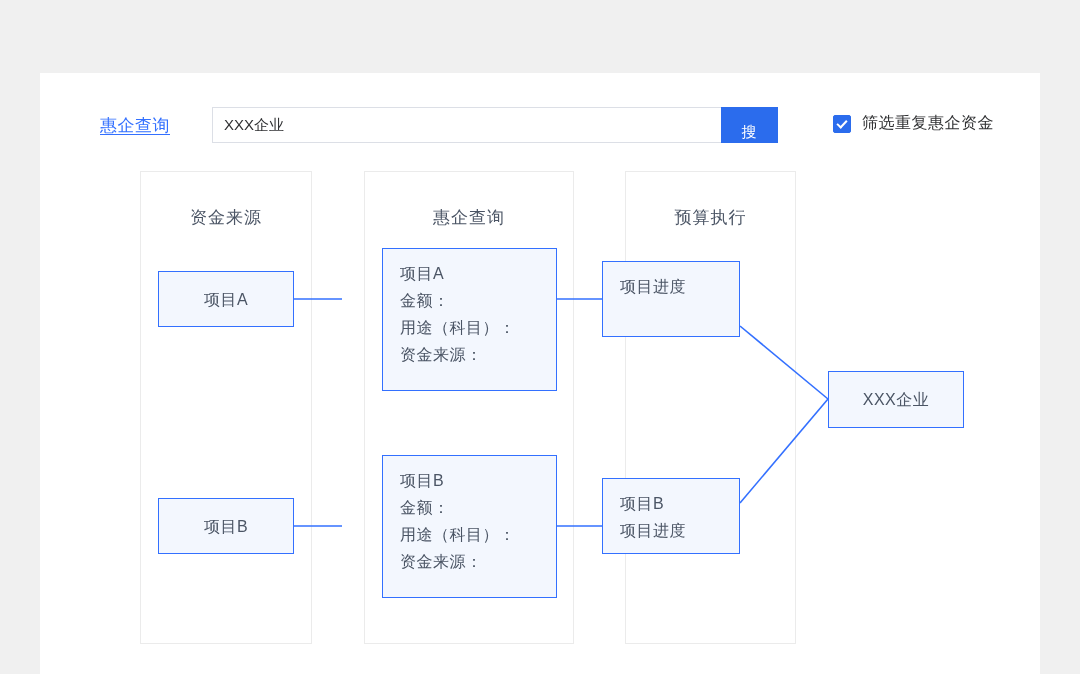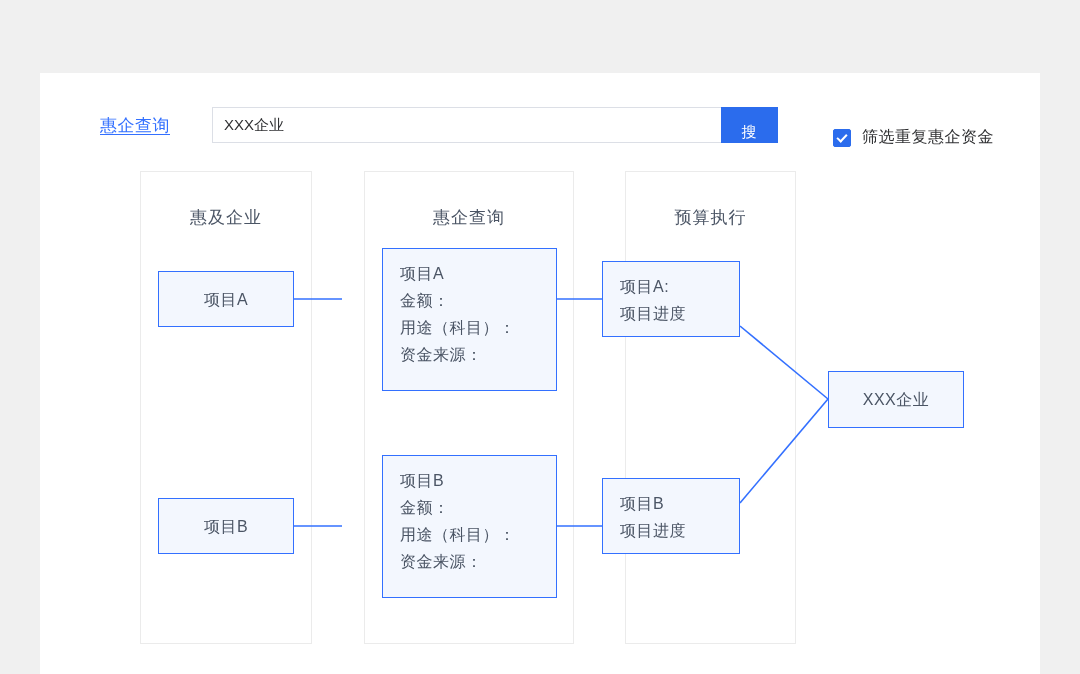--- a/index.html
+++ b/index.html
@@ -71,21 +71,21 @@
     border: none;
     font-size: 15px;
     cursor: pointer;
     font-family: "Liberation Sans", "DejaVu Sans", sans-serif;
     padding: 16px;
     letter-spacing: 1px;
   }
   .check-group {
     position: absolute;
     left: 733px;
-    top: 20px;
+    top: 6px;
     display: flex;
     align-items: center;
     gap: 11px;
     cursor: pointer;
   }
   .checkbox {
     width: 18px;
     height: 18px;
     background: #2b6ced;
     border: 1px solid #2b6ced;
@@ -183,21 +183,21 @@
 
     <div class="check-group">
       <span class="checkbox"></span>
       <span class="check-label">筛选重复惠企资金</span>
     </div>
   </div>
 
   <div class="diagram">
 
     <div class="column" style="left:100px;width:172px;">
-      <div class="col-title">惠及企业</div>
+      <div class="col-title">资金来源</div>
     </div>
     <div class="column" style="left:324px;width:210px;">
       <div class="col-title">惠企查询</div>
     </div>
     <div class="column" style="left:585px;width:171px;">
       <div class="col-title">预算执行</div>
     </div>
 
     <svg class="links" viewBox="0 0 1000 608">
       <g stroke="#3370ff" stroke-width="1.6" fill="none">
@@ -224,21 +224,20 @@
       <span class="ln">资金来源：</span>
     </div>
     <div class="node listy" style="left:342px;top:382px;width:175px;height:143px;">
       <span class="ln">项目B</span>
       <span class="ln">金额：</span>
       <span class="ln">用途（科目）：</span>
       <span class="ln">资金来源：</span>
     </div>
 
     <div class="node listy" style="left:562px;top:188px;width:138px;height:76px;">
-      <span class="ln">项目A:</span>
       <span class="ln">项目进度</span>
     </div>
     <div class="node listy" style="left:562px;top:405px;width:138px;height:76px;">
       <span class="ln">项目B</span>
       <span class="ln">项目进度</span>
     </div>
 
     <div class="node centered" style="left:788px;top:298px;width:136px;height:57px;">
       <span>XXX企业</span>
     </div>

